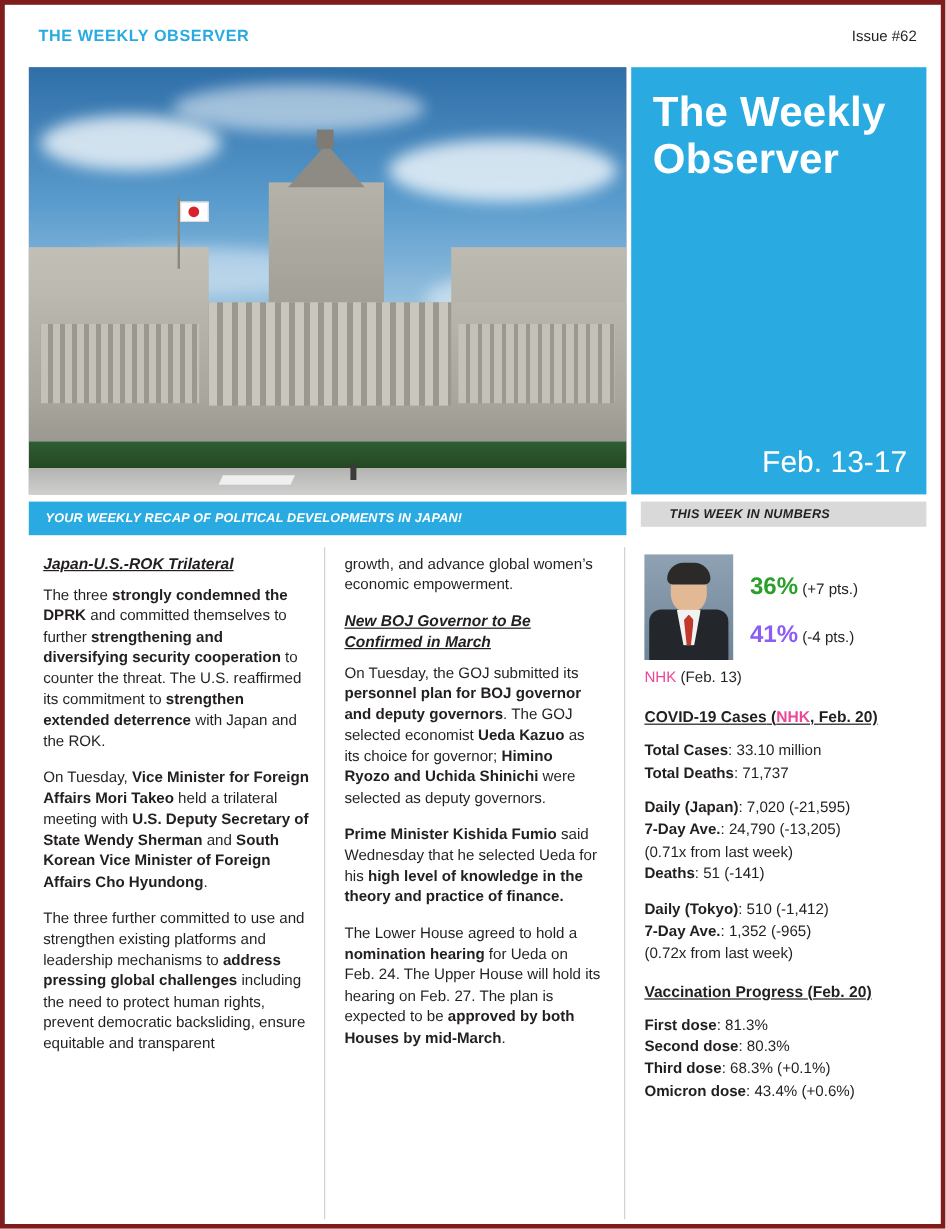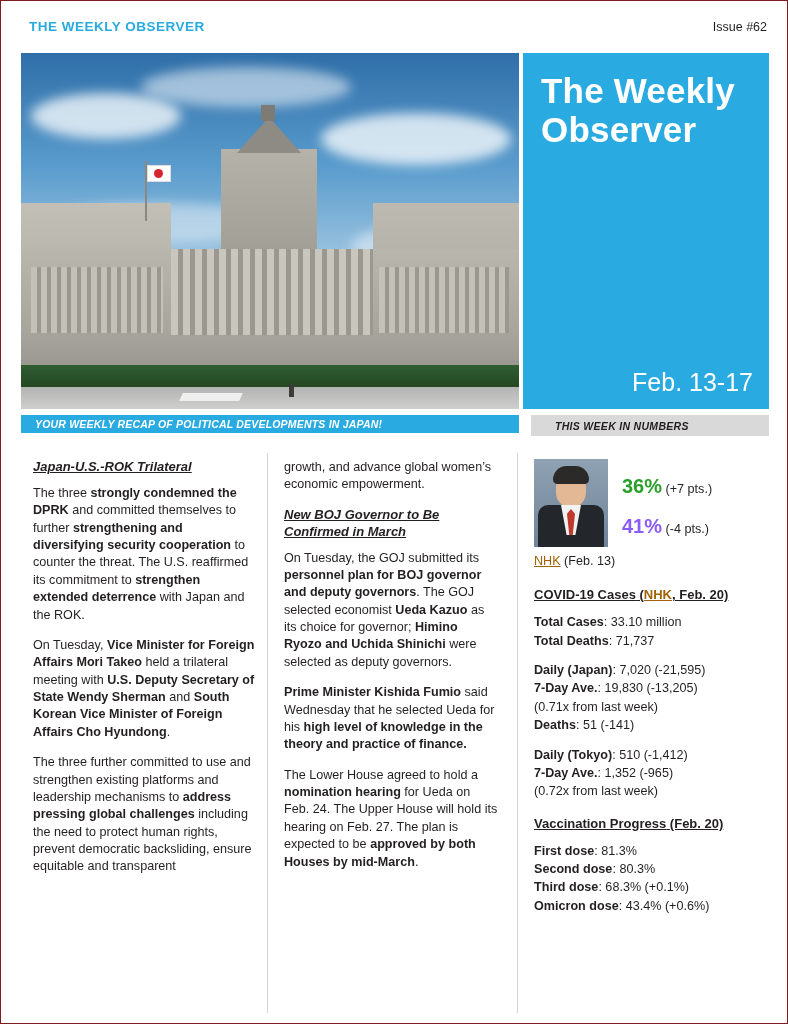--- a/index.html
+++ b/index.html
@@ -13,21 +13,21 @@
     font-family: "Liberation Sans", sans-serif;
     color: #231f20;
     position: relative;
     overflow: hidden;
   }
   .page {
     position: relative;
     width: 788px;
     height: 1024px;
     box-sizing: border-box;
-    border: 1px solid #7f1d1d;
+    border: 4px solid #7f1d1d;
     background: #fff;
   }
 
   
   .top-bar {
     position: absolute;
     left: 20px;
     top: 18px;
     right: 20px;
     height: 24px;
@@ -184,21 +184,21 @@
     position: absolute;
     right: 16px; bottom: 12px;
     color: #ffffff;
     font-size: 25px;
     font-weight: normal;
   }
 
   
   .tagline {
     position: absolute;
-    left: 20px; top: 414px; width: 498px; height: 18px;
+    left: 20px; top: 414px; width: 498px; height: 28px;
     background: #29ABE2;
     color: #ffffff;
     font-size: 10.5px;
     font-style: italic;
     font-weight: bold;
     letter-spacing: 0.2px;
     display: flex;
     align-items: center;
     padding-left: 14px;
     box-sizing: border-box;
@@ -316,21 +316,21 @@
   .big-red {
     color: #8b5cf6;
     font-size: 20px;
     font-weight: bold;
   }
   .approval-line { margin-bottom: 12px; }
   .src {
     font-size: 12.6px;
     margin: 2px 0 16px 0;
   }
-  .link { color: #a16207; text-decoration: underline; }
+  .link { color: #ec4899; }
   .stat-block { margin-bottom: 14px; }
   .stat-line { margin: 0 0 1px 0; }
   .gap { height: 11px; }
 </style>
 </head>
 <body>
 
 <div class="page">
 
   <div class="top-bar">
@@ -420,21 +420,21 @@
     <div class="stat-block">
       <p class="num-head">
         <span>COVID-19 Cases</span><span class="plain"> (</span><span class="link">NHK</span><span class="plain">, Feb. 20)</span>
       </p>
       <p class="stat-line"><b>Total Cases</b><span>: 33.10 million</span></p>
       <p class="stat-line"><b>Total Deaths</b><span>: 71,737</span></p>
 
       <div class="gap"></div>
 
       <p class="stat-line"><b>Daily (Japan)</b><span>: 7,020 (-21,595)</span></p>
-      <p class="stat-line"><b>7-Day Ave.</b><span>: 19,830 (-13,205)</span></p>
+      <p class="stat-line"><b>7-Day Ave.</b><span>: 24,790 (-13,205)</span></p>
       <p class="stat-line"><span>(0.71x from last week)</span></p>
       <p class="stat-line"><b>Deaths</b><span>: 51 (-141)</span></p>
 
       <div class="gap"></div>
 
       <p class="stat-line"><b>Daily (Tokyo)</b><span>: 510 (-1,412)</span></p>
       <p class="stat-line"><b>7-Day Ave.</b><span>: 1,352 (-965)</span></p>
       <p class="stat-line"><span>(0.72x from last week)</span></p>
     </div>
 

